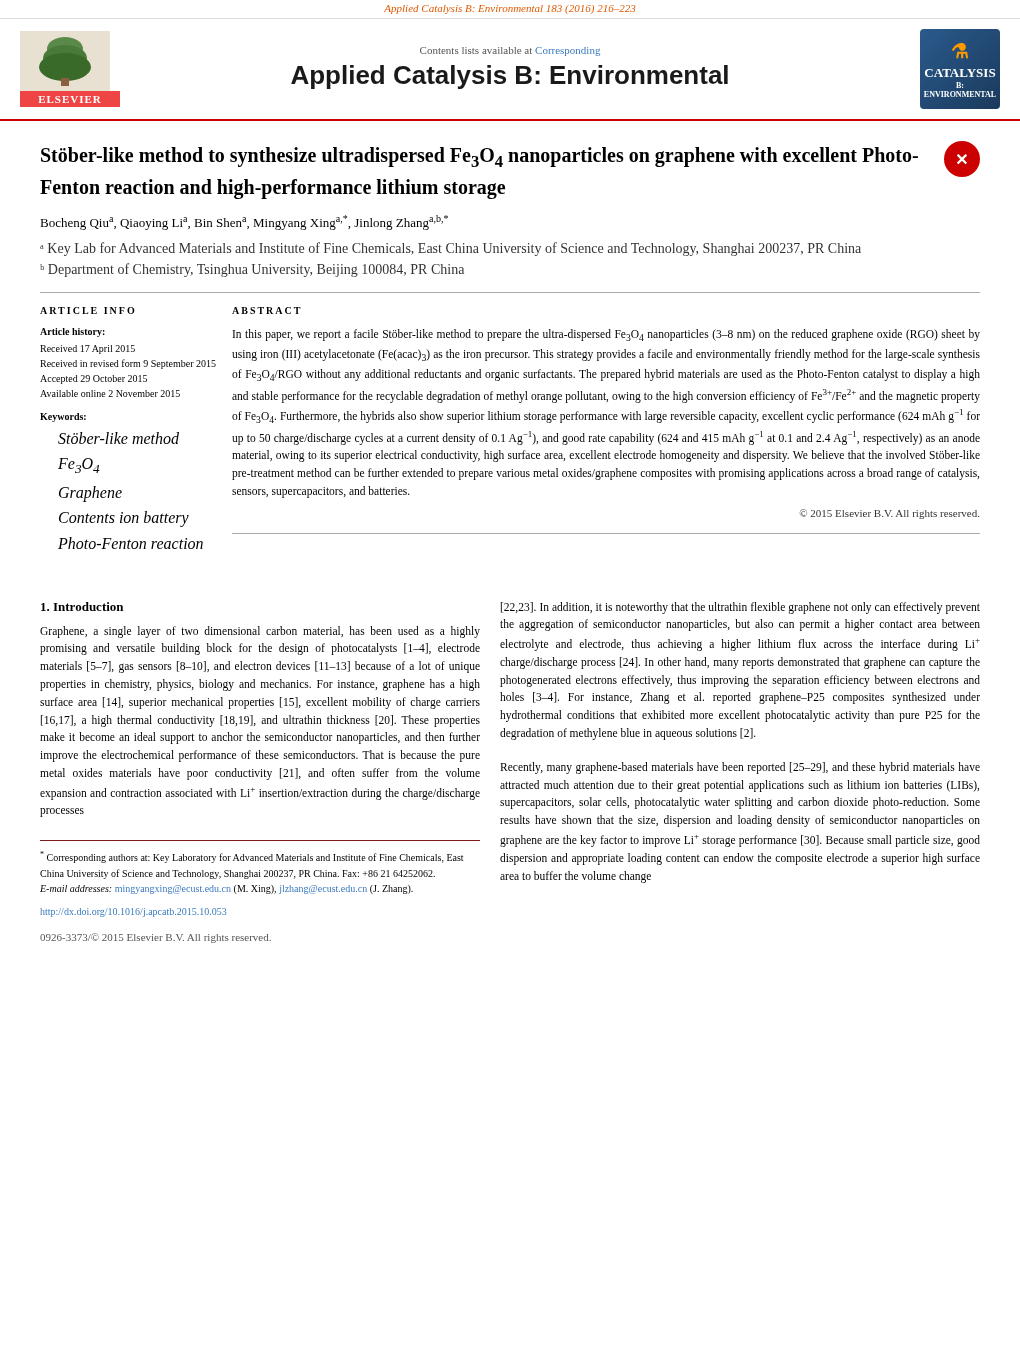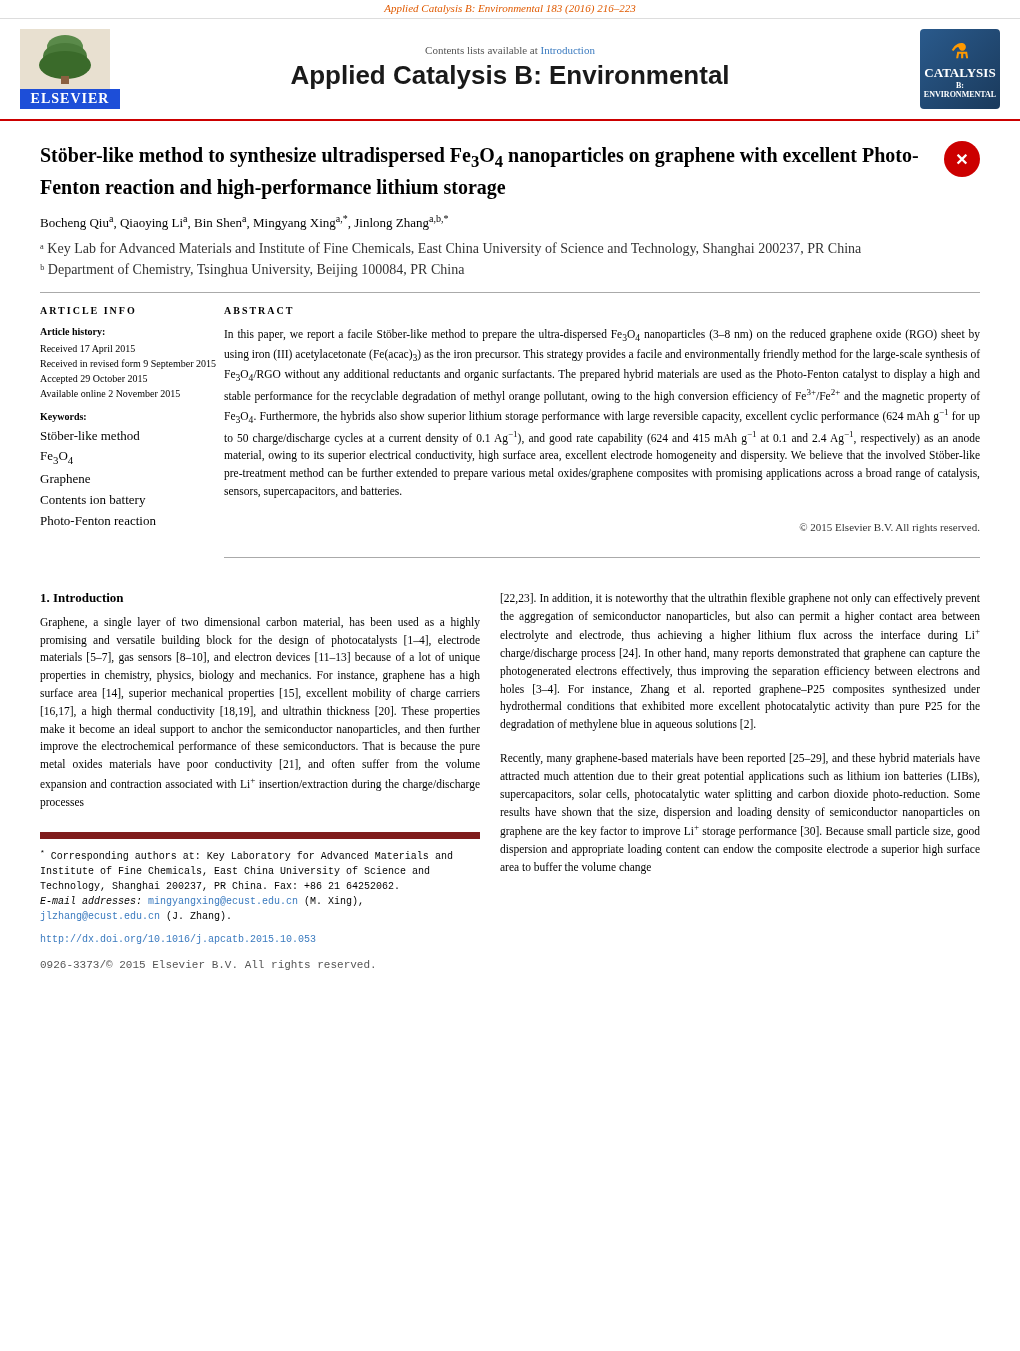--- a/index.html
+++ b/index.html
@@ -25,23 +25,23 @@
       display: flex;
       align-items: center;
       padding: 10px 20px;
       border-bottom: 2px solid #c00;
     }
     .journal-logo-left {
       width: 100px;
       flex-shrink: 0;
     }
     .journal-logo-left .elsevier-box {
-      background: #1d4ed8;
+      background: #ef4444;
       color: #fff;
-      font-size: 14px;
+      font-size: 11px;
       font-weight: bold;
       text-align: center;
       padding: 2px 4px;
       letter-spacing: 1px;
     }
     .journal-logo-left .tree-img {
       width: 90px;
       height: 60px;
       background: #e8e0d0;
       display: flex;
@@ -141,21 +141,21 @@
 
     .affiliations {
       font-size: 14px;
       color: #333;
       margin-bottom: 12px;
       line-height: 1.5;
     }
 
     .two-col {
       display: flex;
-      gap: 4px;
+      gap: 12px;
       margin-bottom: 16px;
       border-top: 1px solid #aaa;
       padding-top: 12px;
     }
     .article-info {
       width: 180px;
       flex-shrink: 0;
     }
     .article-info h3 {
       font-size: 10px;
@@ -172,23 +172,25 @@
       font-size: 10px;
       color: #000;
       margin-bottom: 4px;
     }
     .article-info .info-section p {
       font-size: 10px;
       color: #000;
       line-height: 1.5;
     }
     .keywords-list {
-      font-size: 13px;
+      font-size: 16px;
       line-height: 1.6;
       color: #000;
+      font-style: italic;
+      margin-left: 18px;
     }
 
     .abstract-section {
       flex: 1;
     }
     .abstract-section h3 {
       font-size: 10px;
       font-weight: bold;
       letter-spacing: 2px;
       text-transform: uppercase;
@@ -200,22 +202,22 @@
       line-height: 1.55;
       color: #000;
       text-align: justify;
     }
     .abstract-text sup { font-size: 9px; }
 
     .copyright-line {
       font-size: 11px;
       text-align: right;
       color: #333;
-      margin-top: 20px;
-      padding-bottom: 24px;
+      margin-top: 6px;
+      padding-bottom: 14px;
       border-bottom: 1px solid #aaa;
     }
 
     .main-content {
       display: flex;
       gap: 20px;
       padding-top: 16px;
     }
     .left-col {
       width: 440px;
@@ -233,24 +235,23 @@
     }
     .body-text {
       font-size: 11.5px;
       line-height: 1.55;
       text-align: justify;
       color: #000;
     }
     .body-text sup { font-size: 9px; }
 
     .footnote-area {
-      border-top: 7px solid #7f1d1d;
+      border-top: 1px solid #7f1d1d;
       margin-top: 20px;
       padding-top: 8px;
-      font-family: Liberation Mono, monospace;
     }
     .footnote-text {
       font-size: 10px;
       line-height: 1.5;
       color: #000;
     }
     .footnote-text a { color: #3a7abf; text-decoration: none; }
     .footnote-text sup { font-size: 8px; }
 
     .doi-line {
@@ -283,21 +284,21 @@
         <ellipse cx="40" cy="24" rx="22" ry="13" fill="#4a7a3a"></ellipse>
         <ellipse cx="40" cy="33" rx="26" ry="14" fill="#3a6a2a"></ellipse>
         <rect x="36" y="44" width="8" height="8" fill="#8a6040"></rect>
       </svg>
     </div>
     <div class="elsevier-box">ELSEVIER</div>
   </div>
   <div class="journal-center">
     <div class="sciencedirect-line">
       <span>Contents lists available at</span>
-      <a href="#">Introduction</a>
+      <a href="#">Corresponding</a>
     </div>
     <div class="journal-title">Applied Catalysis B: Environmental</div>
   </div>
   <div class="journal-logo-right">
     <div class="catalysis-badge">
       <div class="badge-icon">⚗</div>
       <div style="font-size:13px;font-weight:bold;">CATALYSIS</div>
       <div style="font-size:8px;">B: ENVIRONMENTAL</div>
     </div>
   </div>

